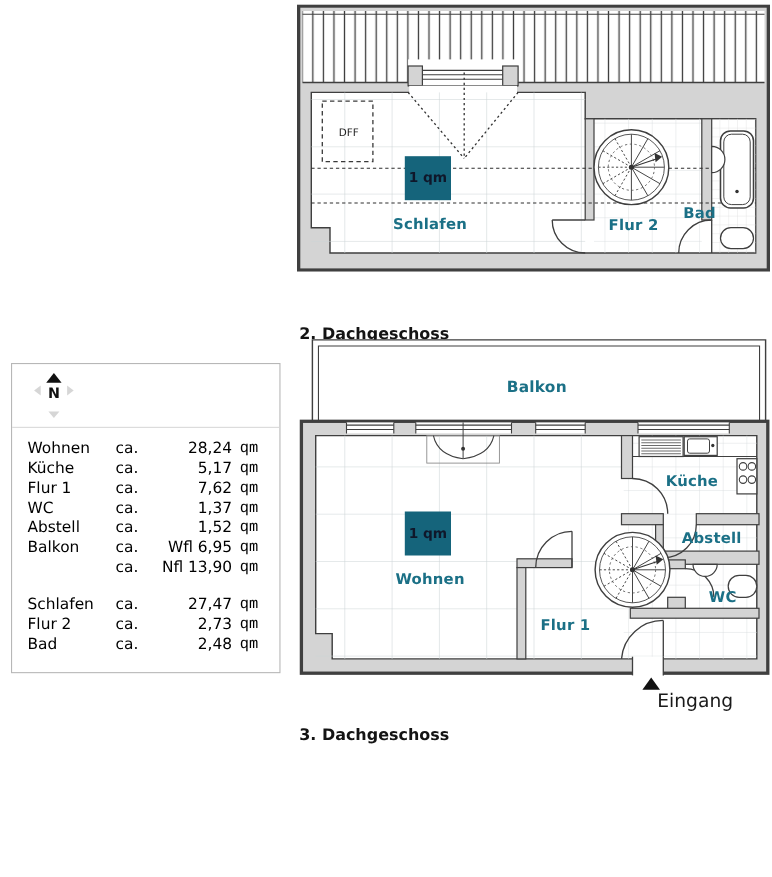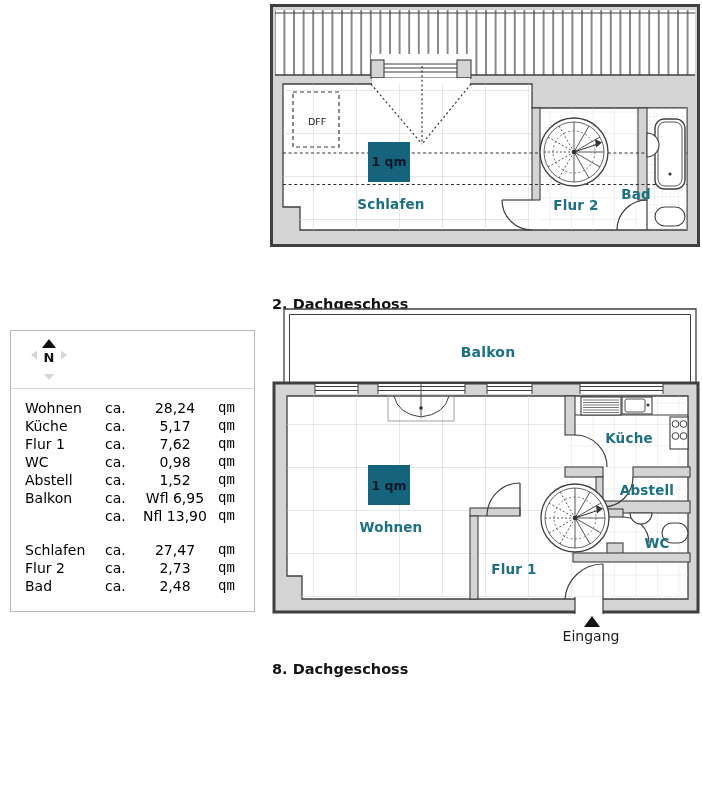--- a/index.html
+++ b/index.html
@@ -7,31 +7,31 @@
          font-family:"DejaVu Sans","Liberation Sans",sans-serif;}
   svg{position:absolute;display:block;}
   .plan-label{position:absolute;transform:translate(-50%,-50%);color:#1b7086;
               font-weight:bold;font-size:13.5px;white-space:nowrap;letter-spacing:.2px;}
   .sqm-label{position:absolute;transform:translate(-50%,-50%);color:#0f172a;
              font-weight:bold;font-size:12.5px;white-space:nowrap;}
   .dff-label{position:absolute;transform:translate(-50%,-50%);color:#222;
              font-size:9.5px;white-space:nowrap;}
   .floor-title{position:absolute;color:#141414;font-weight:bold;font-size:14.5px;white-space:nowrap;margin-top:36px;}
   .eingang-label{position:absolute;transform:translate(-50%,0);color:#1a1a1a;
-                 font-size:14px;white-space:nowrap;}
+                 font-size:17px;white-space:nowrap;margin-left:41px;}
   .entrance-arrow{position:absolute;width:0;height:0;border-left:8px solid transparent;
                   border-right:8px solid transparent;border-bottom:11px solid #111;}
   
   .legend{position:absolute;left:10px;top:330px;width:245px;height:282px;background:#fff;
           border:1px solid #b7b7b7;box-sizing:border-box;}
   .legend-compass{height:57px;border-bottom:1px solid #d9d9d9;position:relative;}
   .legend-rows{padding:10px 0 0 14px;font-size:14px;color:#000;}
   .lrow{display:grid;grid-template-columns:80px 34px 72px 30px;height:18px;line-height:18px;}
   .lrow.group-start{margin-top:16px;}
-  .lval{text-align:center;}
+  .lval{text-align:right;}
   .lunit{padding-left:7px;font-family:Liberation Mono, monospace;}
 </style>
 </head>
 <body>
 
 <div id="stage">
 
   <svg style="left:270px;top:4px" width="430" height="243" viewBox="0 0 430 243">
     <defs>
       <pattern id="hatchV" width="9.6" height="12" patternUnits="userSpaceOnUse">
@@ -276,21 +276,21 @@
     <rect x="98" y="170" width="42" height="40" fill="#15647b"></rect>
   </svg>
 
   <div class="plan-label" style="left:488px;top:352px;font-size:14px">Balkon</div>
   <div class="sqm-label" style="left:389px;top:485px">1 qm</div>
   <div class="plan-label" style="left:391px;top:527px">Wohnen</div>
   <div class="plan-label" style="left:629px;top:438px">Küche</div>
   <div class="plan-label" style="left:647px;top:490px">Abstell</div>
   <div class="plan-label" style="left:657px;top:543px">WC</div>
   <div class="plan-label" style="left:514px;top:569px">Flur 1</div>
-  <div class="floor-title" style="left:272px;top:625px">8. Dachgeschoss</div>
+  <div class="floor-title" style="left:272px;top:625px">3. Dachgeschoss</div>
   <div class="entrance-arrow" style="left:584px;top:616px"></div>
   <div class="eingang-label" style="left:591px;top:628px">Eingang</div>
 
   <div class="legend">
     <div class="legend-compass">
       <svg style="left:14px;top:5px;position:absolute" width="48" height="48" viewBox="0 0 48 48">
         <polygon points="24,3 17,12 31,12" fill="#111"></polygon>
         <text x="24" y="26" text-anchor="middle" font-size="13" font-weight="bold" fill="#111" font-family="DejaVu Sans, sans-serif">N</text>
         <polygon points="6,19 12,14.5 12,23.5" fill="#d6d6d6"></polygon>
         <polygon points="42,19 36,14.5 36,23.5" fill="#d6d6d6"></polygon>
@@ -312,21 +312,21 @@
       </div>
       <div class="lrow">
         <span class="lroom">Flur 1</span>
           <span class="lca">ca.</span>
           <span class="lval">7,62</span>
           <span class="lunit">qm</span>
       </div>
       <div class="lrow">
         <span class="lroom">WC</span>
           <span class="lca">ca.</span>
-          <span class="lval">0,98</span>
+          <span class="lval">1,37</span>
           <span class="lunit">qm</span>
       </div>
       <div class="lrow">
         <span class="lroom">Abstell</span>
           <span class="lca">ca.</span>
           <span class="lval">1,52</span>
           <span class="lunit">qm</span>
       </div>
       <div class="lrow">
         <span class="lroom">Balkon</span>

